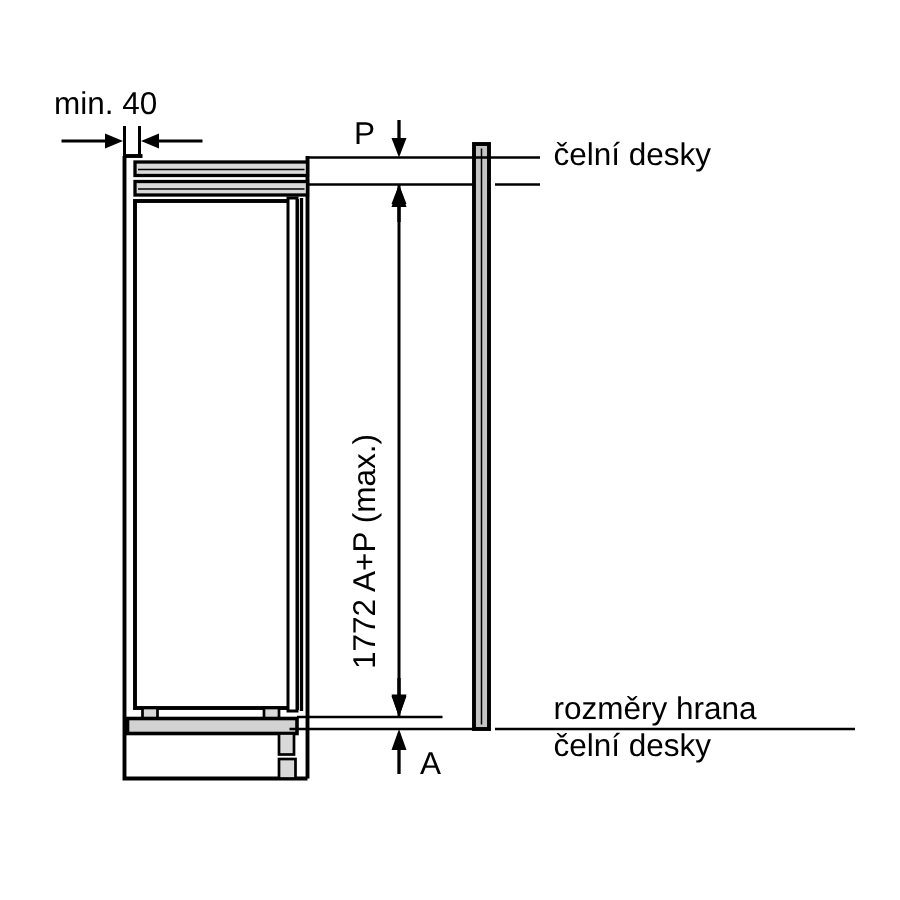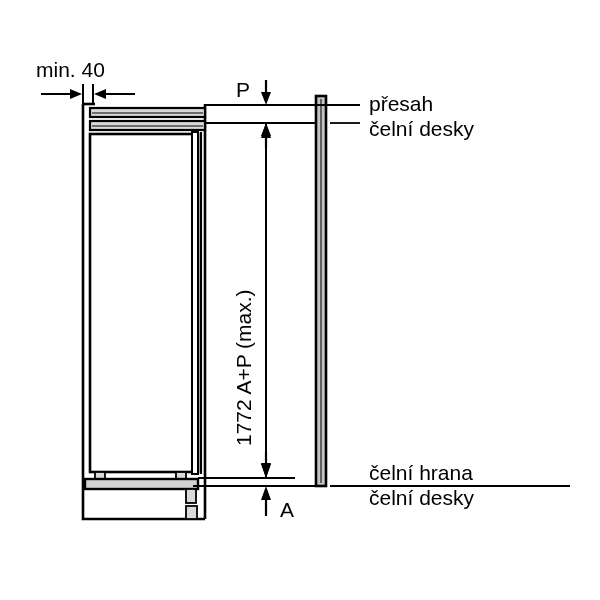--- a/index.html
+++ b/index.html
@@ -164,23 +164,22 @@
 
   <div class="lbl" id="label-p">P</div>
 
   <div class="rot-wrap">
     <div class="rot-text">1772 A+P (max.)</div>
   </div>
 
   <div class="lbl" id="label-a">A</div>
 
   <div class="lbl" id="label-presah">
-    <div>přesah</div>
     <div>čelní desky</div>
   </div>
 
   <div class="lbl" id="label-spodni">
-    <div>čelní hrana</div>
+    <div>rozměry hrana</div>
     <div>čelní desky</div>
   </div>
 
 
 </div>
 
 </body></html>

